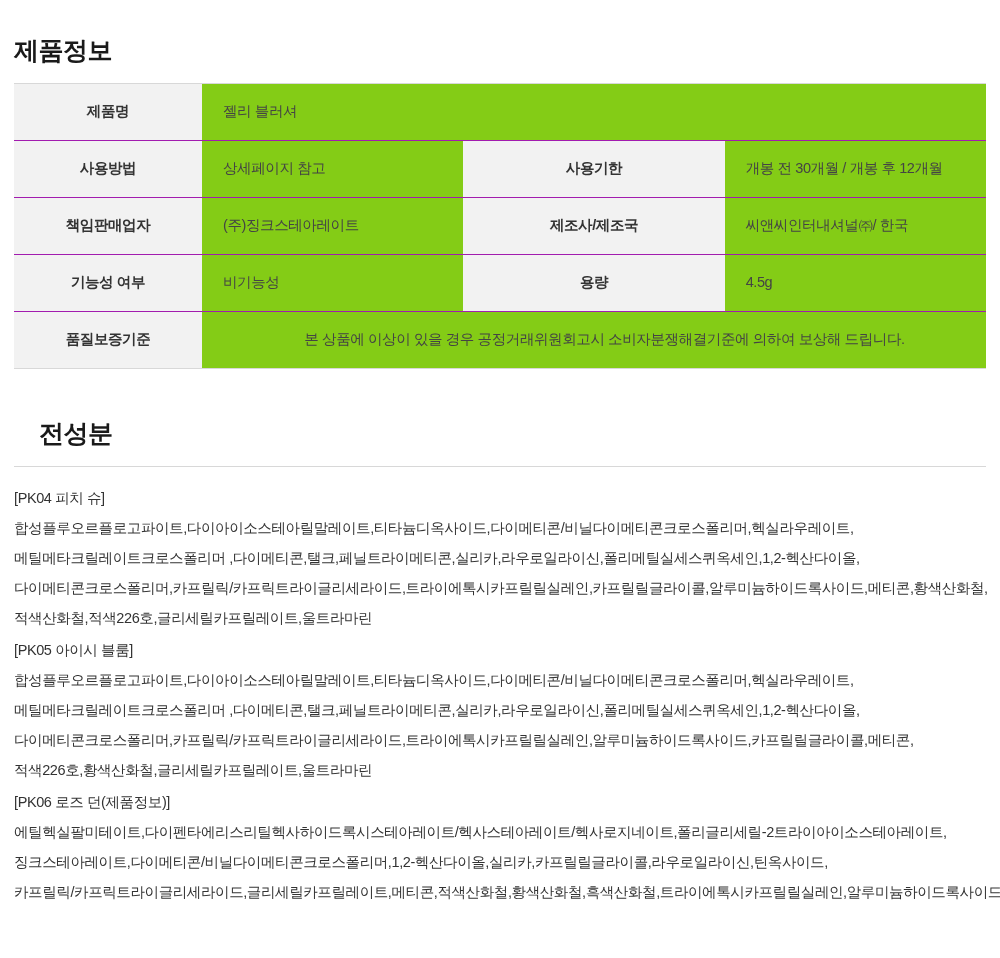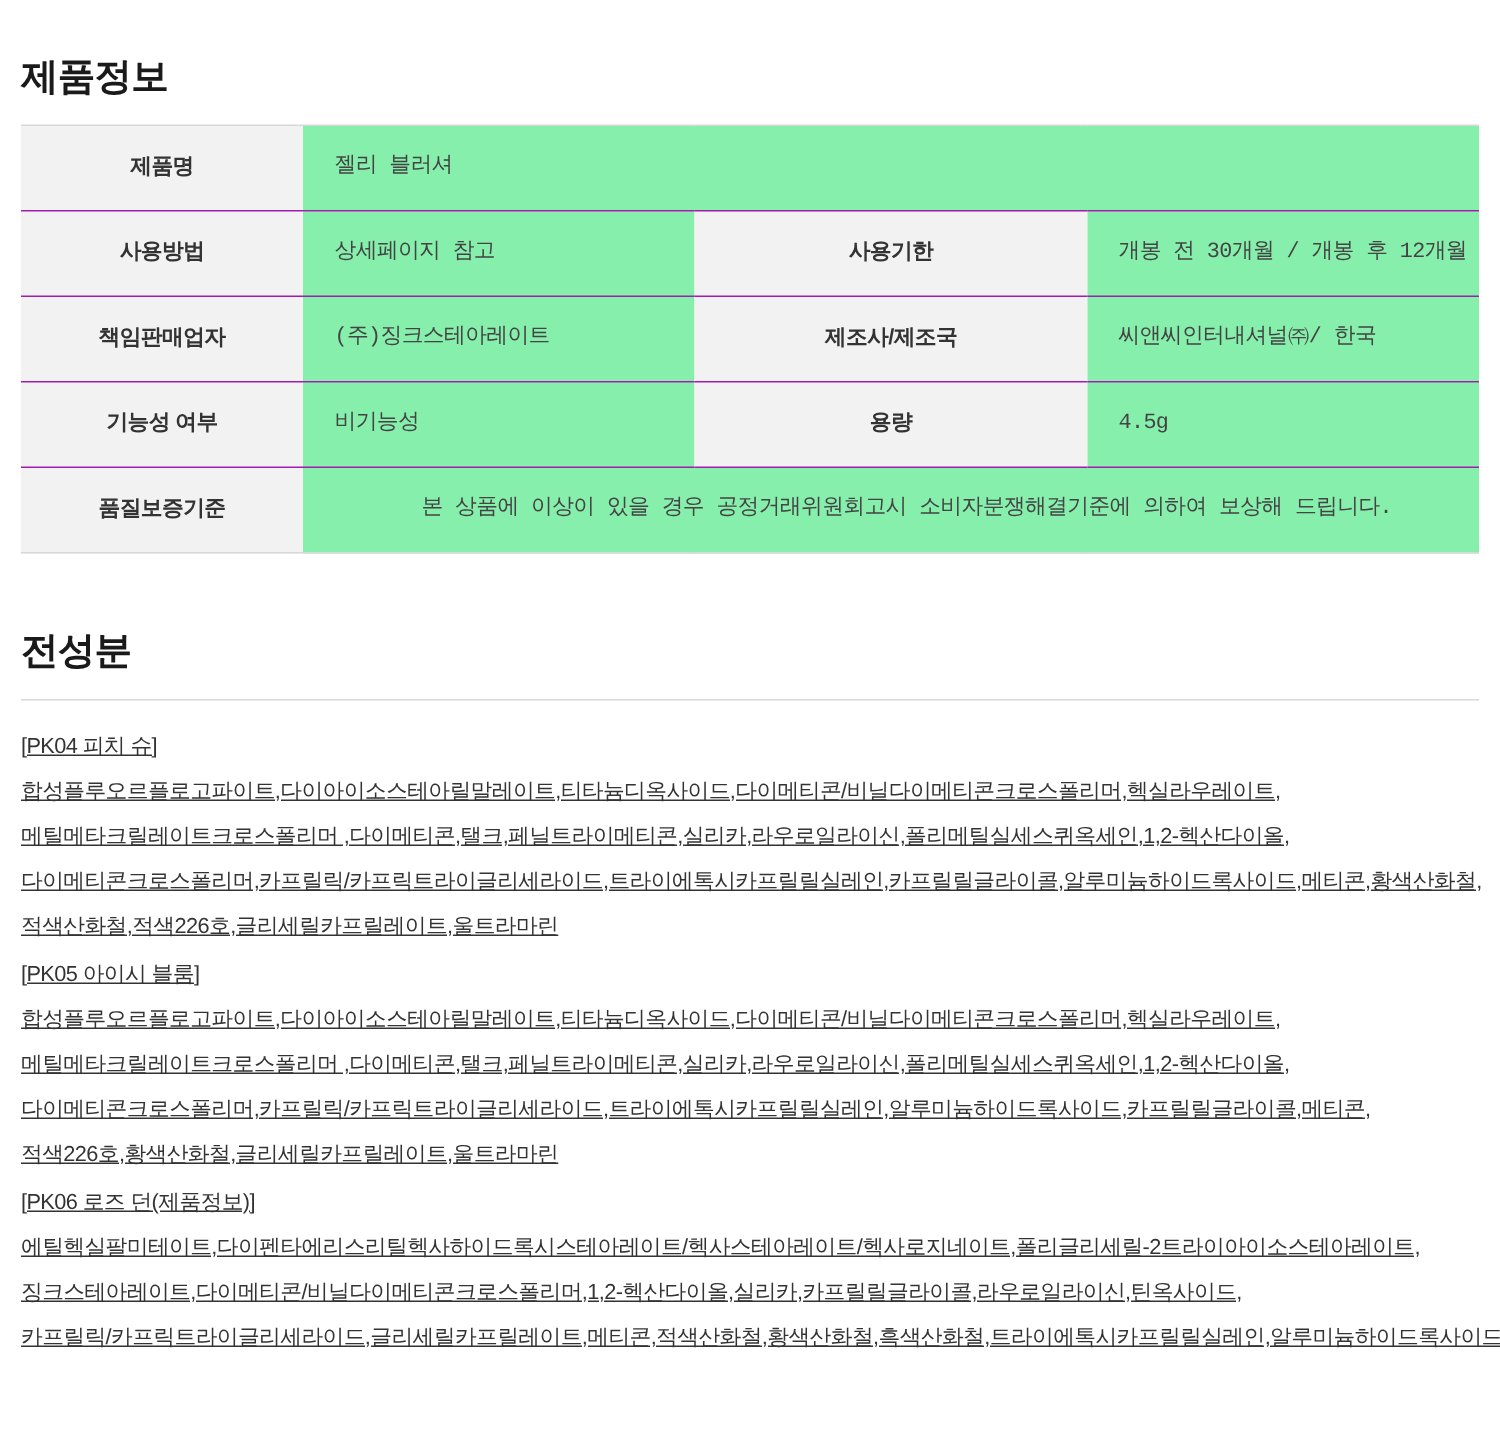--- a/index.html
+++ b/index.html
@@ -23,20 +23,21 @@
   .section-title {
     font-size: 25px;
     font-weight: bold;
     color: #1a1a1a;
     letter-spacing: -0.5px;
     margin: 0;
     padding: 34px 0 16px 0;
   }
   .section-title.second {
     padding-top: 48px;
+    margin-left: 25px;
   }
   
   .info-table {
     width: 972px;
     border-collapse: collapse;
     table-layout: fixed;
     border-top: 1px solid #d8d8d8;
     border-bottom: 1px solid #d8d8d8;
   }
   .info-table td {
@@ -53,37 +54,35 @@
     text-align: center;
   }
   td.th-cell {
     background: #f2f2f2;
     text-align: center;
     font-weight: bold;
     color: #333333;
     width: 188px;
   }
   td.td-cell {
-    background: #86efac;
+    background: #84cc16;
     color: #444444;
     padding-left: 21px;
-    font-family: Liberation Mono, monospace;
   }
   td.td-cell.wide {
     width: 304px;
   }
   td.td-cell.last {
     padding-left: 21px;
   }
   
   .ingredients {
     width: 972px;
     border-top: 1px solid #d8d8d8;
     padding-top: 16px;
-    text-decoration: underline;
   }
   .ing-block {
     margin: 0 0 2px 0;
   }
   .ing-head {
     font-size: 14.5px;
     color: #333333;
     line-height: 30px;
     letter-spacing: -0.4px;
   }

